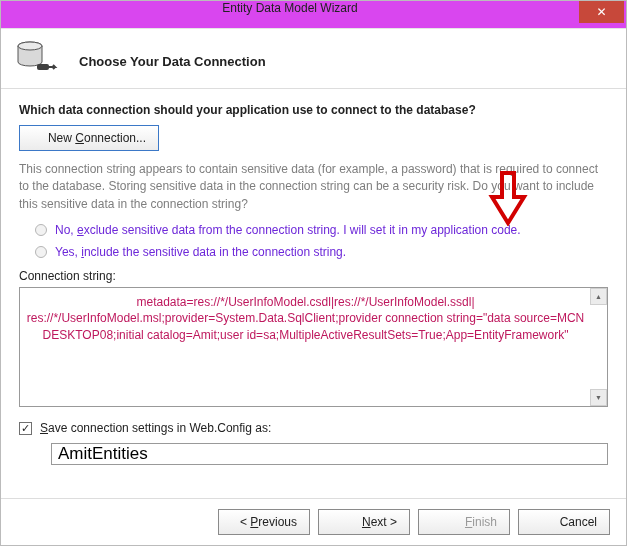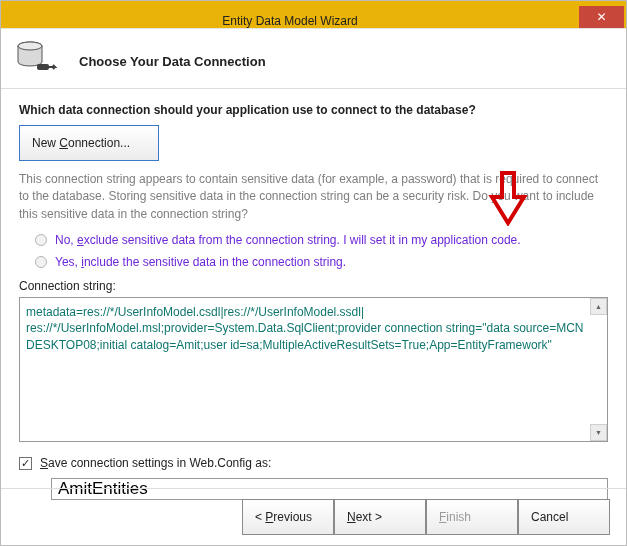--- a/index.html
+++ b/index.html
@@ -15,23 +15,23 @@
   }
   .win {
     width: 627px;
     height: 546px;
     border: 1px solid #bbb;
     background: #fff;
     position: relative;
   }
   .titlebar {
     height: 28px;
-    background: #eab308;
+    background: #d946ef;
     display: flex;
-    align-items: flex-end;
+    align-items: flex-start;
     border-bottom: 1px solid #e5e5e5;
   }
   .titlebar .title {
     flex: 1;
     text-align: center;
     color: #222;
     font-size: 12px;
   }
   .close-btn {
     width: 45px;
@@ -68,52 +68,53 @@
     display:flex; align-items:center;
     padding: 0 6px;
     position: relative;
   }
   .combo .caret {
     position:absolute; right:4px; top:3px;
     width:18px; height:16px; border-left:1px solid #ccc;
     display:flex; align-items:center; justify-content:center;
   }
   .btn {
-    height: 36px;
+    height: 26px;
     min-width: 140px;
     border: 1px solid #8a8a8a;
     background: linear-gradient(#fff,#ececec);
     font-size: 12px;
     cursor: pointer;
     padding: 12px 12px;
     text-align:center;
-    display:inline-flex; align-items:center; justify-content:flex-start;
+    display:inline-flex; align-items:center; justify-content:flex-end;
   }
   .btn.primary-outline { border:1px solid #3b78c7; }
   .helptext { color:#7e7e7e; line-height:1.45; margin-bottom:10px; }
   .radio-group { margin-left: 16px; margin-bottom: 10px; }
   .radio-row { display:flex; align-items:center; gap:8px; margin-bottom:8px; color:#6d28d9; }
   .radio-circle {
     width:12px; height:12px; border:1px solid #b5b5b5; border-radius:50%;
     background:#f2f2f2;
   }
   .field-label { margin-bottom:4px; }
   .textarea {
     width:100%;
-    height:145px;
+    height:120px;
     border:1px solid #999;
     padding:6px 22px 6px 6px;
     font-size:12px;
-    color:#0f766e;
+    color:#be185d;
     line-height:1.35;
     resize:none;
     background:#fff;
     position:relative;
     overflow:hidden;
     word-break: break-all;
+    text-align: center;
   }
   .textarea-wrap { position:relative; }
   .scroll-up, .scroll-down {
     position:absolute; right:1px; width:17px; height:17px;
     background:#ececec; border:1px solid #cfcfcf;
     display:flex; align-items:center; justify-content:center;
   }
   .scroll-up { top:1px; }
   .scroll-down { bottom:1px; }
   .check-row { display:flex; align-items:center; gap:8px; margin-top:14px; margin-bottom:8px; }
@@ -129,20 +130,21 @@
     padding:0 6px;
     font-size:17px;
   }
   .footer {
     position:absolute;
     left:0; right:0; bottom:0;
     border-top:1px solid #ddd;
     padding:10px 16px;
     display:flex;
     justify-content:flex-end;
+    gap:8px;
   }
   .footer .btn { min-width:92px; }
   .btn.disabled { color:#9a9a9a; }
   .accel { text-decoration: underline; }
   
   .arrow-anno {
     position:absolute;
     left:487px; top:82px;
     pointer-events:none;
   }

